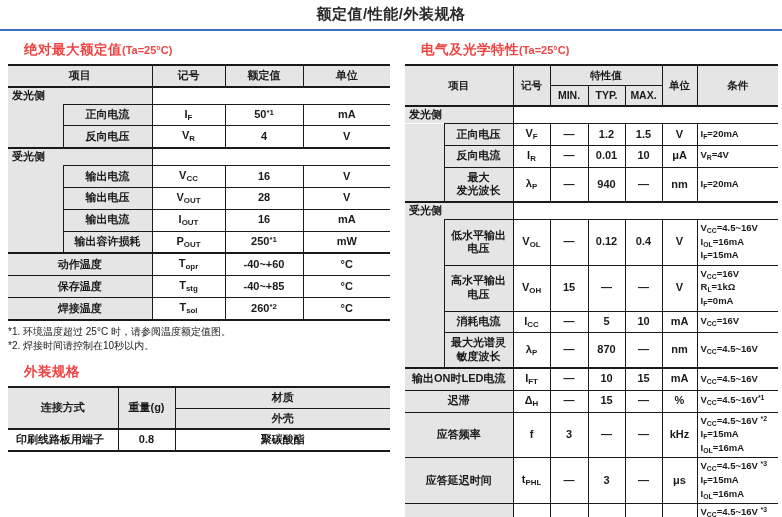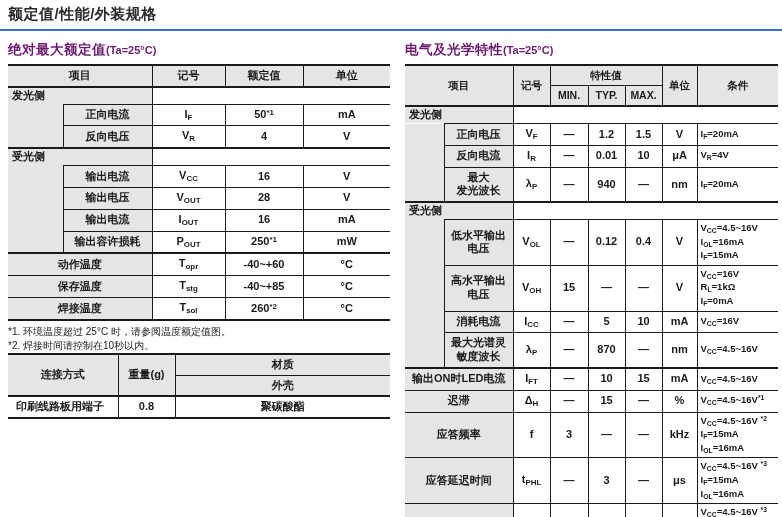--- a/index.html
+++ b/index.html
@@ -1,24 +1,24 @@
 <!DOCTYPE html>
 <html style="--accent: #3b6fc8; --cellgray: #e5e5e5;"><head>
 <meta charset="utf-8">
 <style>
   :root{ --accent:#3b6fc8; --grid:#1a1a1a; --cellgray:#e5e5e5; }
   *{box-sizing:border-box;}
   body{margin:0;width:782px;height:517px;overflow:hidden;background:#fff;color:#1a1a1a;
        font-family:"Liberation Sans","DejaVu Sans",sans-serif;}
   .page-header{border-bottom:2px solid var(--accent);padding:5px 8px 5px;}
-  h1{font-size:15px;font-weight:bold;margin:0;color:#2a2a2a;letter-spacing:0.5px;}
+  h1{font-size:15px;font-weight:bold;margin:0;color:#2a2a2a;letter-spacing:0.5px;text-align:center;}
   .cols{display:flex;align-items:flex-start;padding:0 4px 0 8px;}
   .col-left{width:382px;margin-right:15px;flex:none;}
   .col-right{width:373px;flex:none;}
-  h2{font-size:13.5px;font-weight:bold;margin:10px 0 5px;color:#701a75;letter-spacing:0.5px;}
+  h2{font-size:13.5px;font-weight:bold;margin:10px 16px 5px;color:#ef4444;letter-spacing:0.5px;}
   h2 .suffix{font-size:11px;letter-spacing:0;}
   table{border-collapse:collapse;table-layout:fixed;width:100%;
         border-top:2px solid var(--grid);border-bottom:2px solid var(--grid);}
   th,td{border:1px solid var(--grid);font-weight:bold;font-size:11px;vertical-align:middle;
         padding:3px 4px;line-height:1.25;overflow:hidden;}
   th{background:var(--cellgray);text-align:center;}
   td.g{background:var(--cellgray);border-bottom:none;text-align:left;padding:1px 4px;}
   td.ge{background:#fff;}
   td.ind{background:var(--cellgray);border-top:none;padding:0;}
   td.lbl{background:var(--cellgray);text-align:center;white-space:pre-line;}
@@ -129,20 +129,21 @@
             <td class="dv er">°C</td>
           </tr>
         </tbody>
     </table>
 
     <div class="foot">
       <div>*1. 环境温度超过 25°C 时，请参阅温度额定值图。</div>
       <div>*2. 焊接时间请控制在10秒以内。</div>
     </div>
 
+    <h2>外装规格</h2>
 
     <table class="ext" id="exterior-table">
       <colgroup>
           <col style="width:110px">
           <col style="width:57px">
           <col style="width:215px">
         </colgroup>
       <thead>
         <tr>
           <th rowspan="2" class="el">连接方式</th>

